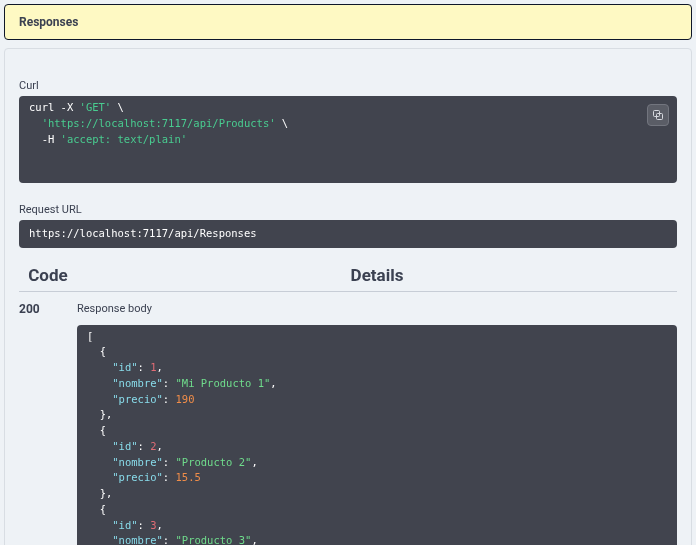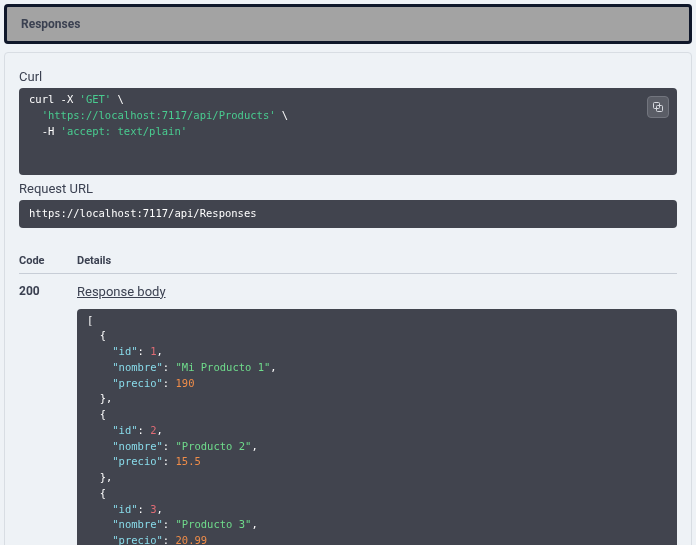--- a/index.html
+++ b/index.html
@@ -4,41 +4,41 @@
 <style>
   * { box-sizing: border-box; margin: 0; padding: 0; }
   body {
     background: #eef2f6;
     font-family: -apple-system, BlinkMacSystemFont, "Segoe UI", Roboto, sans-serif;
     font-size: 12px;
     color: #3b4151;
     padding: 4px;
   }
   .panel {
-    background: #a3a3a3;
-    border: 3px solid #0f172a;
+    background: #fef9c3;
+    border: 1px solid #0f172a;
     border-radius: 4px;
     margin-bottom: 8px;
     padding: 10px 14px;
   }
   .section-title {
     font-size: 12px;
     font-weight: 700;
     color: #3b4151;
   }
   .inner {
     background: #eef2f6;
     border: 1px solid #d8dde3;
     border-radius: 4px;
     padding: 10px 14px 14px 14px;
   }
   .sub-label {
-    font-size: 13px;
+    font-size: 11px;
     color: #3b4151;
-    margin: 6px 0 4px 0;
+    margin: 20px 0 4px 0;
   }
   .codebox {
     position: relative;
     background: #41444e;
     color: #fff;
     border-radius: 4px;
     padding: 4px 10px;
     font-family: "Consolas", "Menlo", monospace;
     font-size: 10.5px;
     line-height: 1.5;
@@ -54,24 +54,25 @@
     border: 1px solid #72757e;
     border-radius: 4px;
     display: flex; align-items: center; justify-content: center;
     cursor: pointer;
   }
   .copy-btn.topright { top: 8px; bottom: auto; }
   .table-head {
     display: flex;
     border-bottom: 1px solid #c7cdd6;
     padding: 6px 0;
-    font-size: 11px;
+    font-size: 17px;
     font-weight: 700;
     color: #3b4151;
-    margin-top: 20px;
+    margin-top: 11px;
+    text-align: center;
   }
   .col-code { width: 58px; flex: none; }
   .col-mid  { flex: 1; }
   .row {
     display: flex;
     padding: 10px 0 4px 0;
     font-size: 11px;
   }
   .status-code { font-weight: 700; font-size: 12px; color: #3b4151; }
   .details-body { display: flex; flex-direction: column; gap: 6px; }
@@ -110,21 +111,21 @@
 
   <div class="table-head">
     <div class="col-code">Code</div>
     <div class="col-mid">Details</div>
   </div>
 
   <div class="row">
     <div class="col-code status-code">200</div>
     <div class="col-mid details-body">
 
-      <div class="sub-label" style="margin-top:0;text-decoration:underline;">Response body</div>
+      <div class="sub-label" style="margin-top:0;">Response body</div>
       <div class="codebox" style="padding-bottom:32px;"><span id="body-target"><span class="s-white">[</span><span class="s-white">
   {</span><span class="s-cyan">
     "id"</span><span class="s-white">: </span><span class="s-red">1</span><span class="s-white">,</span><span class="s-cyan">
     "nombre"</span><span class="s-white">: </span><span class="s-green">"Mi Producto 1"</span><span class="s-white">,</span><span class="s-cyan">
     "precio"</span><span class="s-white">: </span><span class="s-orange">190</span><span class="s-white">
   },</span><span class="s-white">
   {</span><span class="s-cyan">
     "id"</span><span class="s-white">: </span><span class="s-red">2</span><span class="s-white">,</span><span class="s-cyan">
     "nombre"</span><span class="s-white">: </span><span class="s-green">"Producto 2"</span><span class="s-white">,</span><span class="s-cyan">
     "precio"</span><span class="s-white">: </span><span class="s-orange">15.5</span><span class="s-white">

